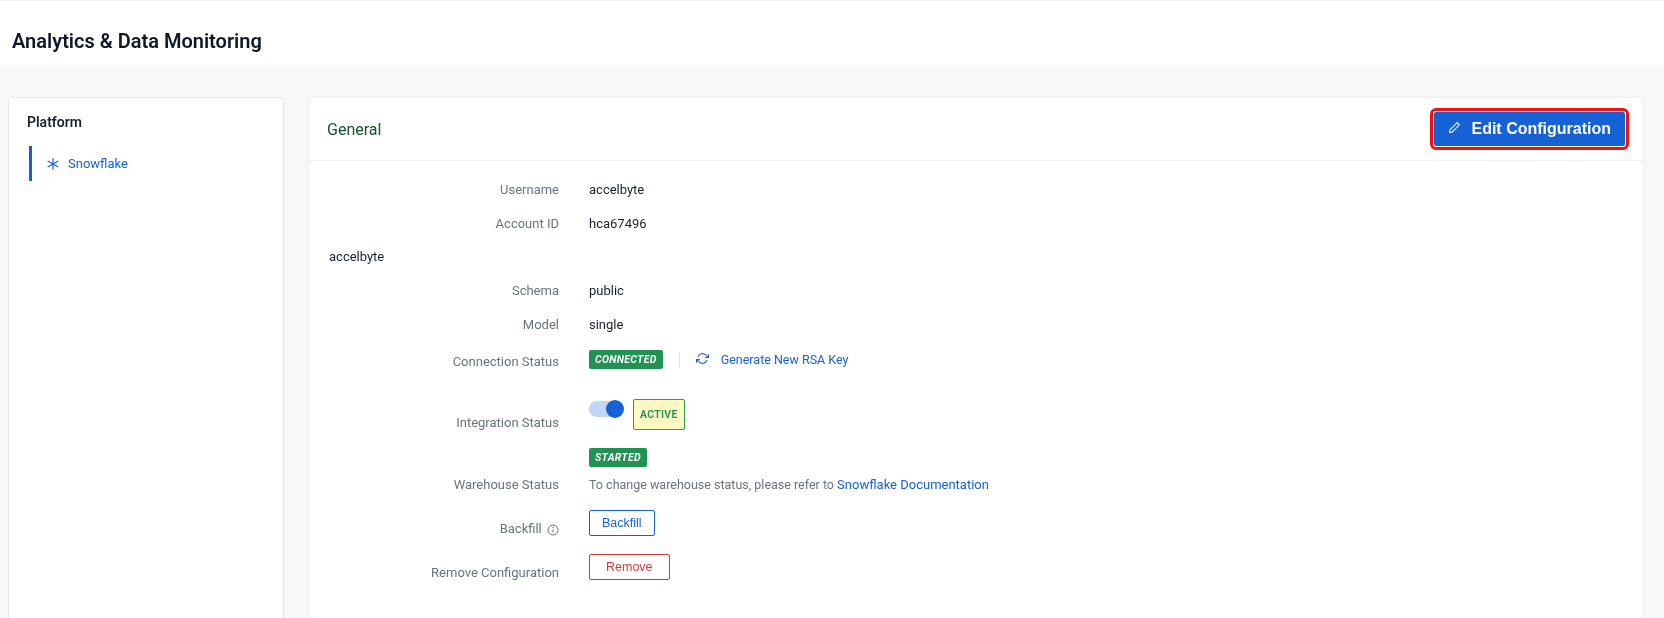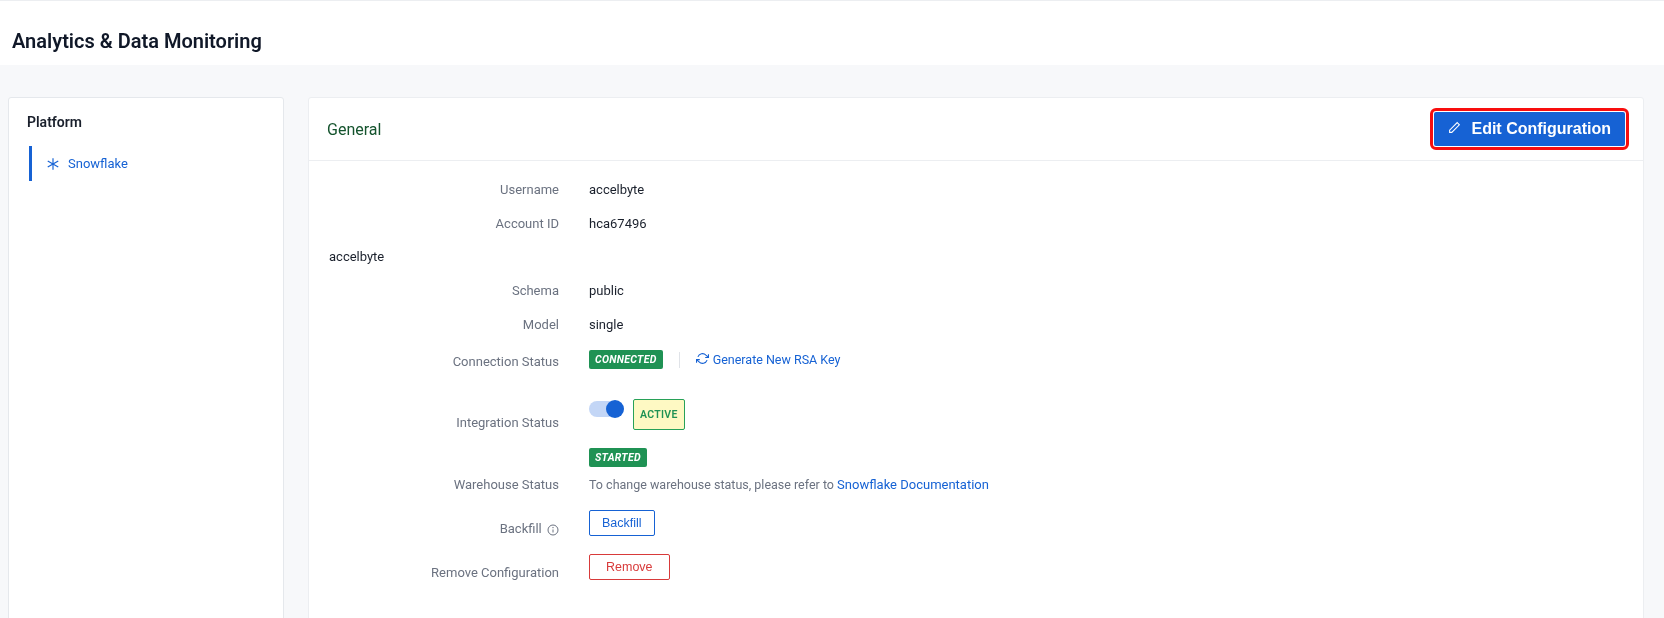--- a/index.html
+++ b/index.html
@@ -138,21 +138,21 @@
     height: 16px;
     background: #e0e3e8;
     margin: 0 6px;
   }
   .link {
     color: #1662d4;
     font-size: 12.5px;
     cursor: pointer;
     display:inline-flex;
     align-items:center;
-    gap:4px;
+    gap:12px;
   }
   .toggle {
     width: 34px;
     height: 16px;
     background: #c3d6f6;
     border-radius: 10px;
     position: relative;
     cursor: pointer;
   }
   .toggle-knob {

